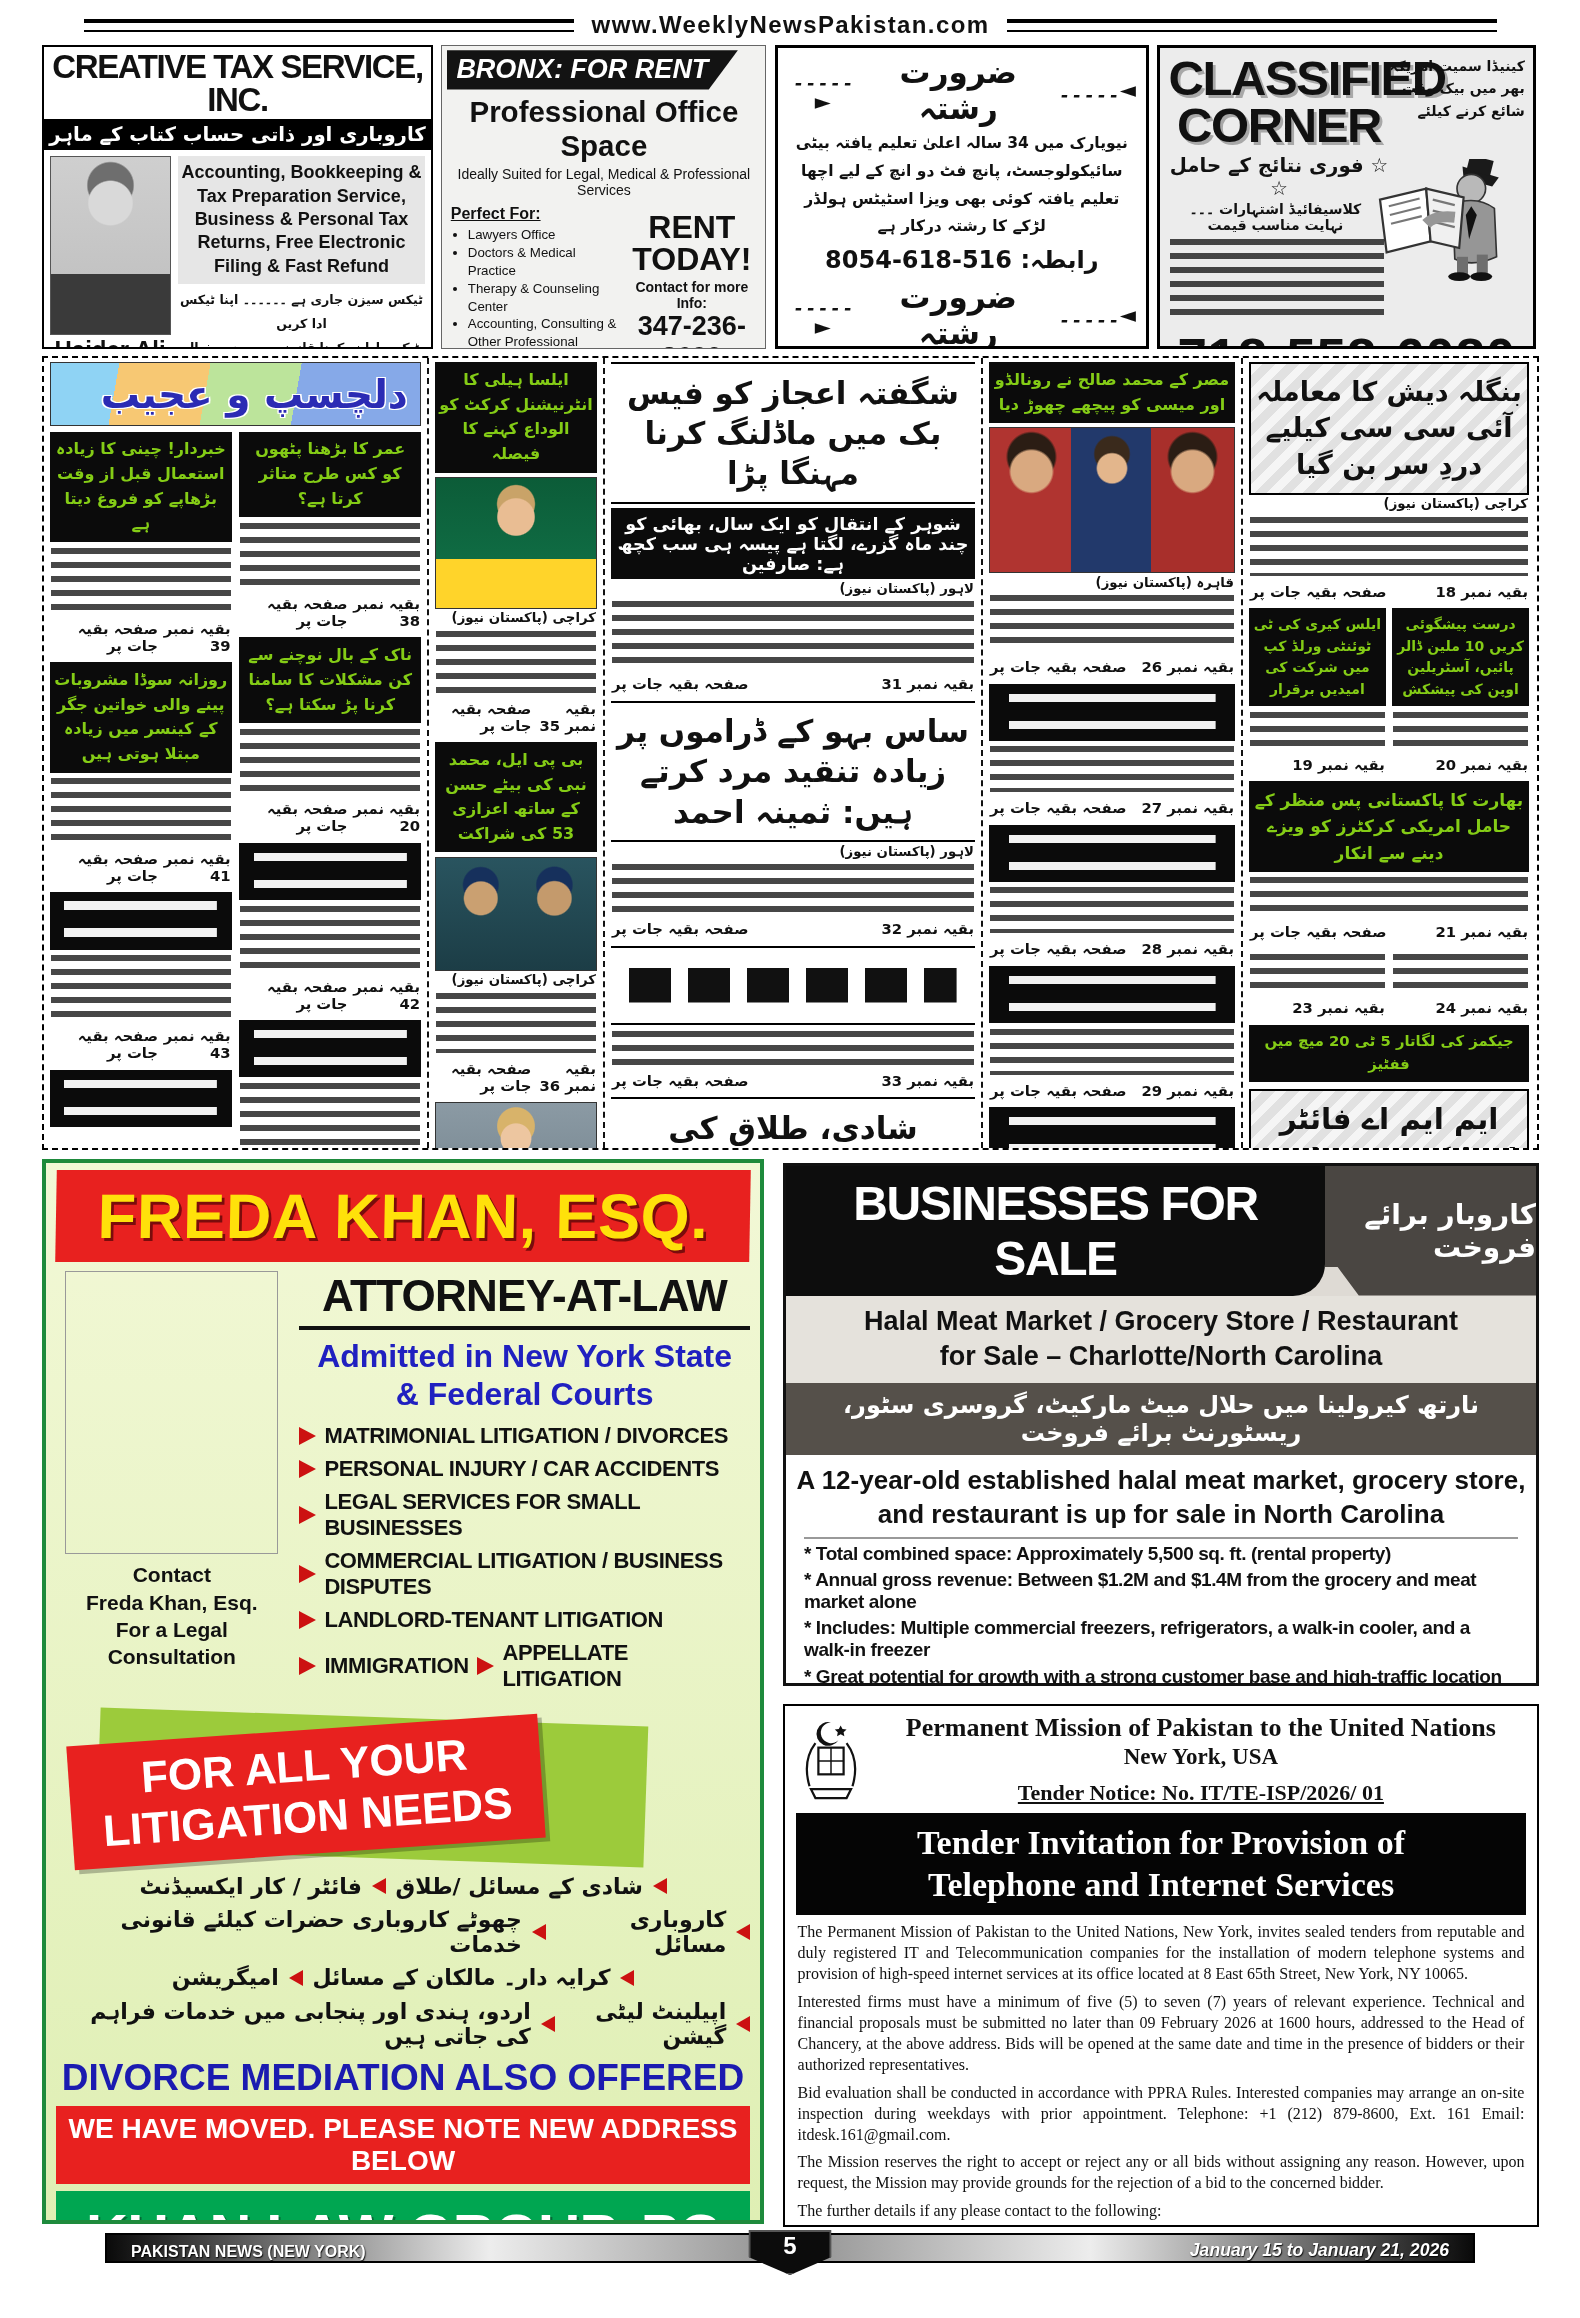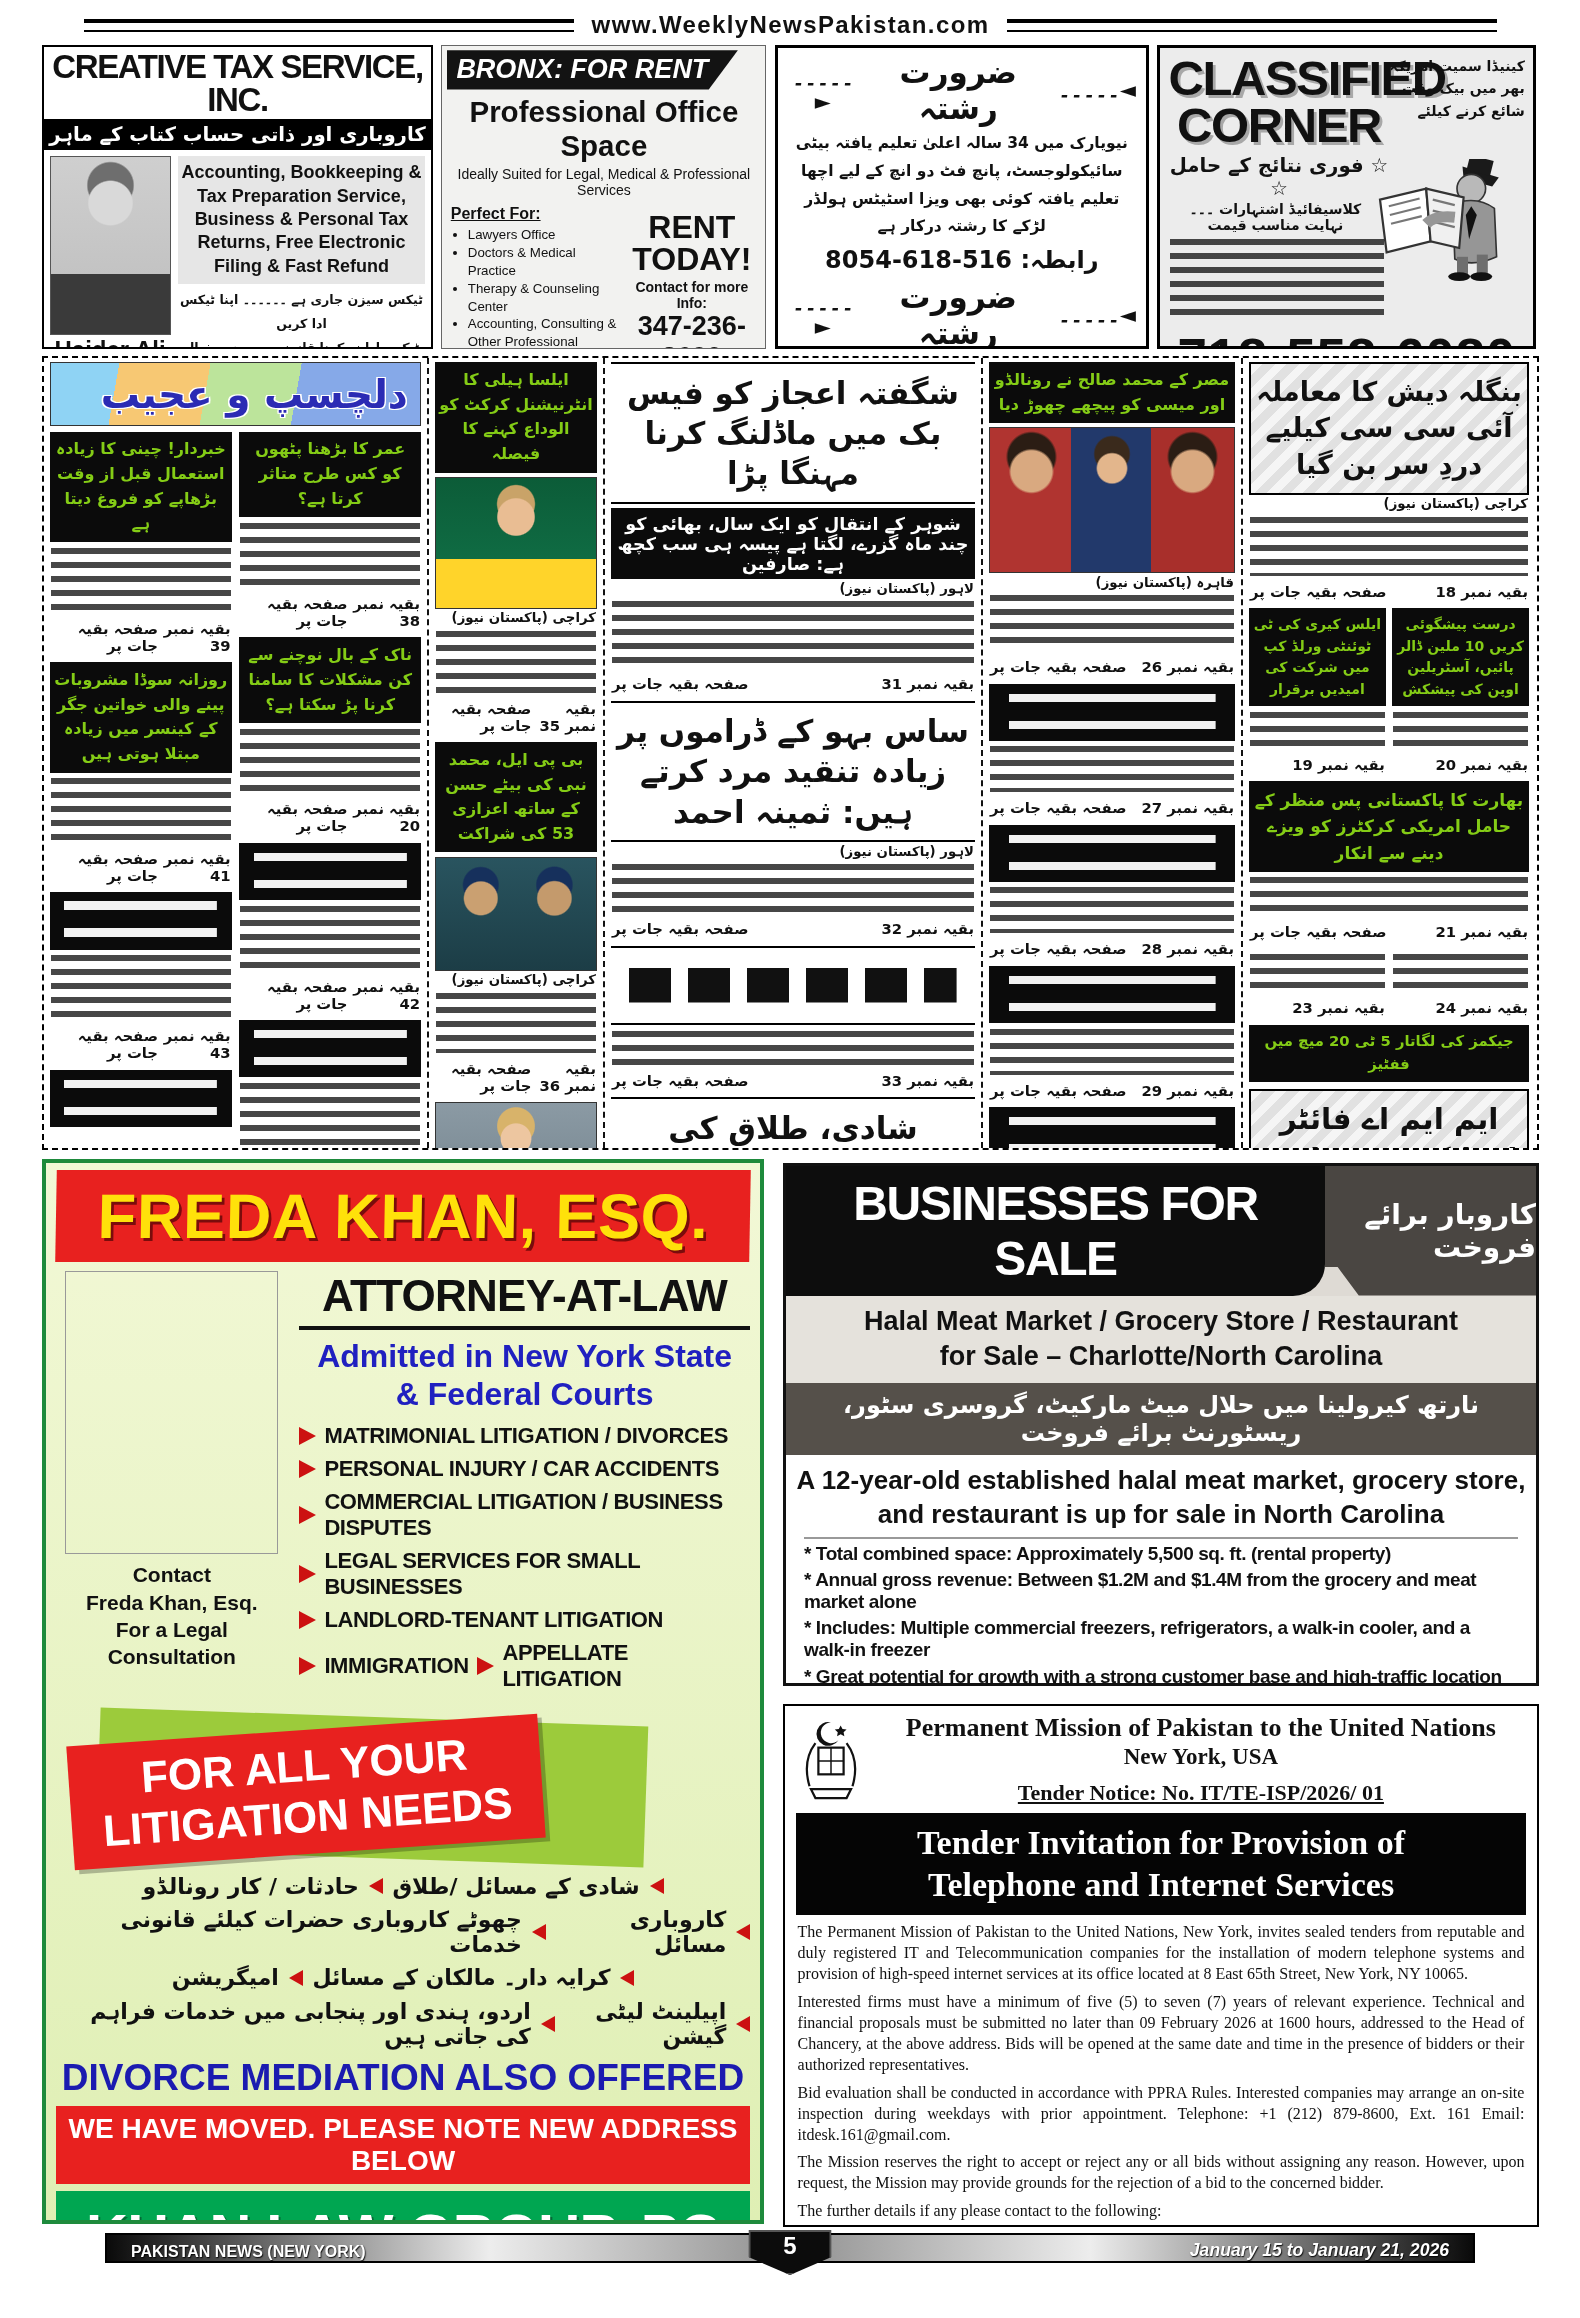--- a/index.html
+++ b/index.html
@@ -531,26 +531,26 @@
               <span>MATRIMONIAL LITIGATION / DIVORCES</span>
             </div>
 
             <div class="prow">
               <span class="tri"></span>
               <span>PERSONAL INJURY / CAR ACCIDENTS</span>
             </div>
 
             <div class="prow">
               <span class="tri"></span>
-              <span>COMMERCIAL LITIGATION / BUSINESS DISPUTES</span>
+              <span>LEGAL SERVICES FOR SMALL BUSINESSES</span>
             </div>
 
             <div class="prow">
               <span class="tri"></span>
-              <span>LEGAL SERVICES FOR SMALL BUSINESSES</span>
+              <span>COMMERCIAL LITIGATION / BUSINESS DISPUTES</span>
             </div>
 
             <div class="prow">
               <span class="tri"></span>
               <span>LANDLORD-TENANT LITIGATION</span>
             </div>
           </div>
         <div class="prow">
           <span class="tri"></span>
             <span>IMMIGRATION</span>
@@ -562,21 +562,21 @@
     <div class="lit-wrap">
       <div class="lit-green"></div>
       <div class="lit-red"><span>FOR ALL YOUR</span><br><span>LITIGATION NEEDS</span></div>
     </div>
     <div>
 
         <div class="urow">
           <span class="tril"></span>
           <span>شادی کے مسائل /طلاق</span>
           <span class="tril"></span>
-          <span>حادثات / کار رونالڈو</span>
+          <span>فائٹر / کار ایکسیڈنٹ</span>
         </div>
 
         <div class="urow">
           <span class="tril"></span>
           <span>کاروباری مسائل</span>
           <span class="tril"></span>
           <span>چھوٹے کاروباری حضرات کیلئے قانونی خدمات</span>
         </div>
 
         <div class="urow">

